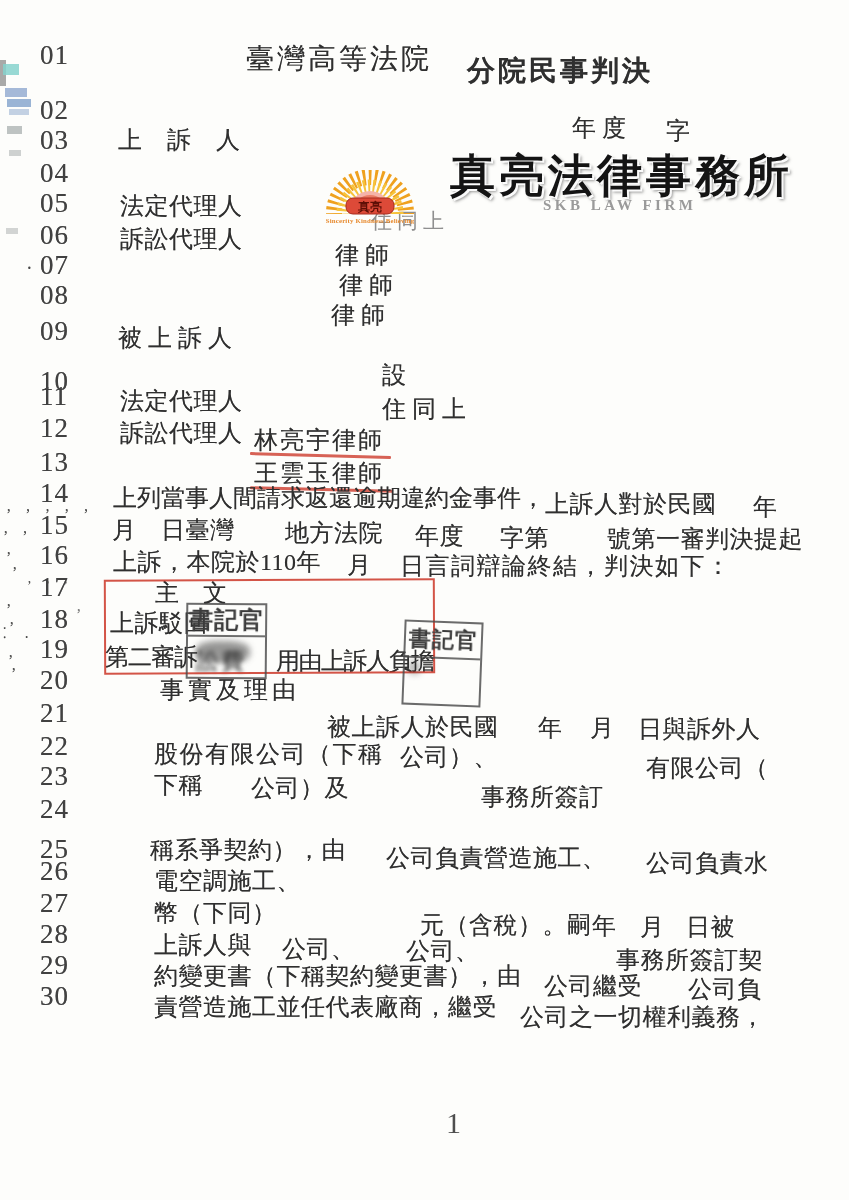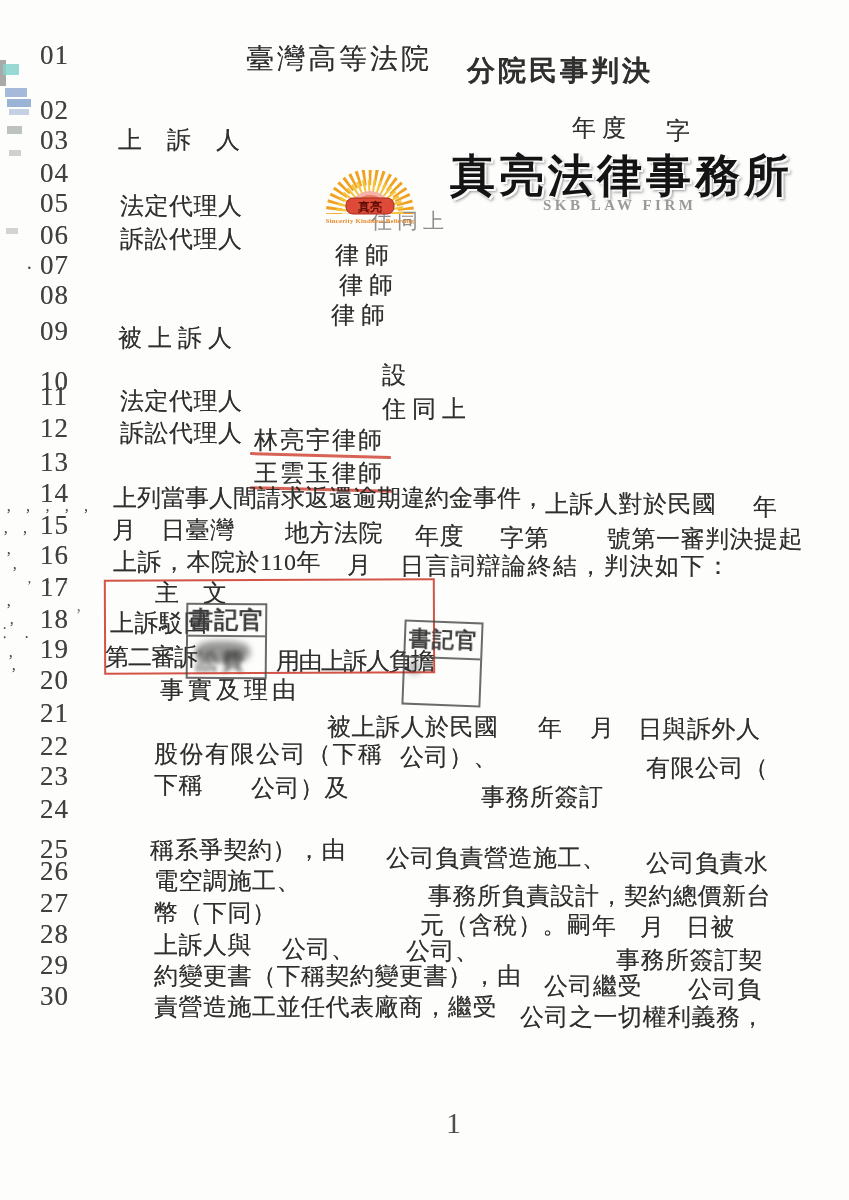--- a/index.html
+++ b/index.html
@@ -164,21 +164,20 @@
   <span class="t" style="left:154px;top:773px;">下稱</span>
   <span class="t" style="left:251px;top:776px;">公司）及</span>
   <span class="t" style="left:481px;top:785px;">事務所簽訂</span>
 
 
   <span class="t" style="left:150px;top:838px;">稱系爭契約），由</span>
   <span class="t" style="left:386px;top:846px;">公司負責營造施工、</span>
   <span class="t" style="left:646px;top:851px;text-align:right;">公司負責水</span>
 
   <span class="t" style="left:154px;top:869px;">電空調施工、</span>
-  <span class="t" style="left:428px;top:884px;">事務所負責設計，契約總價新台</span>
 
   <span class="t" style="left:154px;top:901px;">幣（下同）</span>
   <span class="t" style="left:420px;top:913px;">元（含稅）。嗣</span>
   <span class="t" style="left:592px;top:914px;">年</span>
   <span class="t" style="left:640px;top:915px;">月</span>
   <span class="t" style="left:686px;top:915px;">日被</span>
 
   <span class="t" style="left:154px;top:933px;">上訴人與</span>
   <span class="t" style="left:282px;top:937px;">公司、</span>
   <span class="t" style="left:406px;top:939px;">公司、</span>

